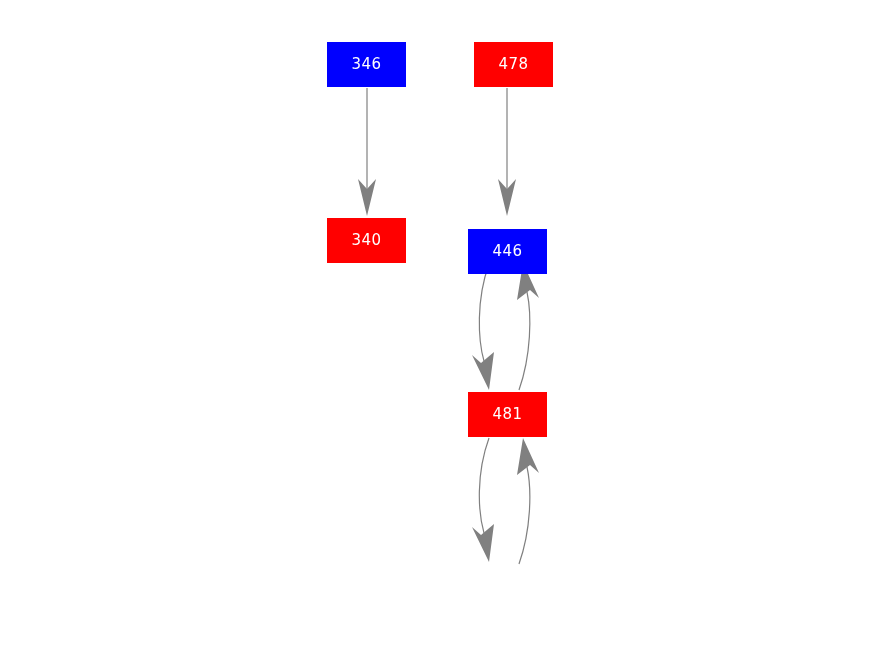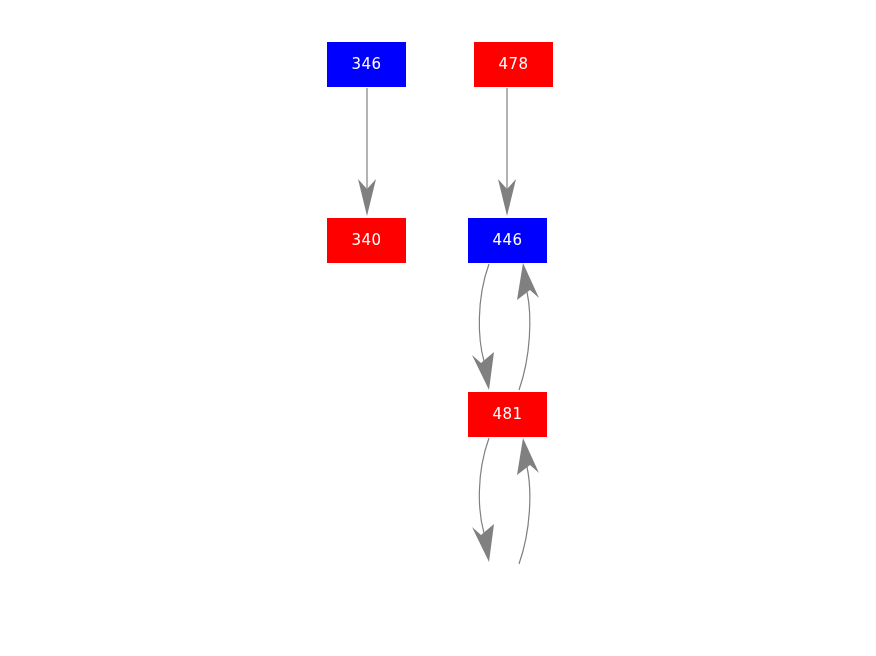--- a/index.html
+++ b/index.html
@@ -93,21 +93,21 @@
   </div>
 
   <div class="node-box" style="left:468px; top:42px; background:#ff0000;margin-left:6px;">
     <span class="node-label">478</span>
   </div>
 
   <div class="node-box" style="left:327px; top:218px; background:#ff0000;">
     <span class="node-label">340</span>
   </div>
 
-  <div class="node-box" style="left:468px; top:218px; background:#0000ff;">
+  <div class="node-box" style="left:468px; top:229px; background:#0000ff;">
     <span class="node-label">446</span>
   </div>
 
   <div class="node-box" style="left:468px; top:392px; background:#ff0000;align-items:center;">
     <span class="node-label">481</span>
   </div>
 
 
 </div>
 

